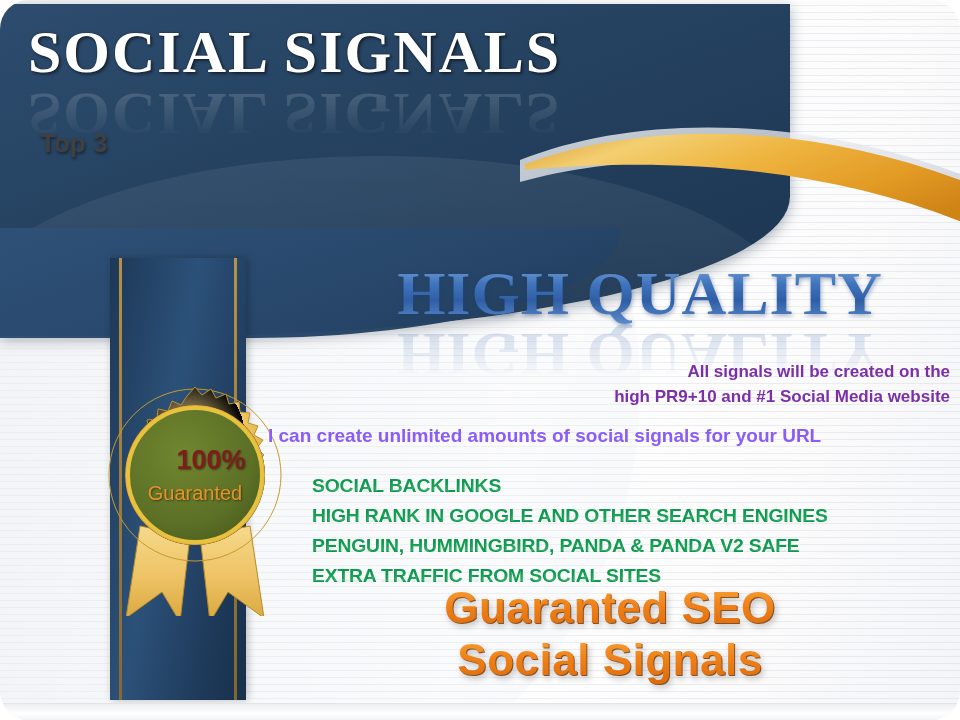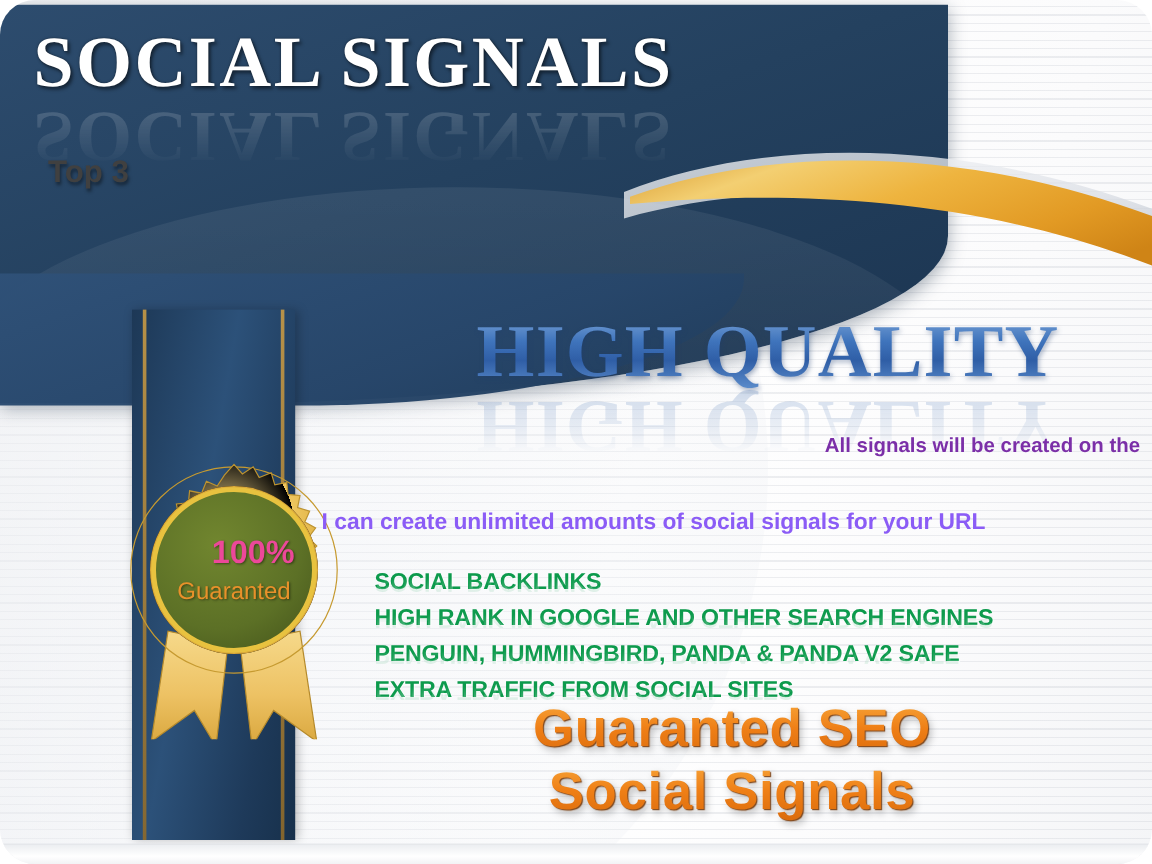--- a/index.html
+++ b/index.html
@@ -102,21 +102,21 @@
 
   
   .seal{position:absolute;left:106px;top:386px;width:178px;height:230px;}
   .seal svg{display:block;}
   .seal-text{
     position:absolute;left:0;top:0;width:178px;height:178px;
     display:flex;flex-direction:column;align-items:center;justify-content:center;
     pointer-events:none;
   }
   .seal-pct{
-    font-size:27px;font-weight:bold;color:#ec4899;line-height:1;
+    font-size:27px;font-weight:bold;color:#7f1d1d;line-height:1;
     text-shadow:1px 1px 2px rgba(0,0,0,.45);
     margin-left:32px;
   }
   .seal-guar{
     font-size:20px;font-weight:normal;color:#e8912a;line-height:1;margin-top:9px;
     text-shadow:1px 1px 2px rgba(0,0,0,.45);
   }
 
   
   .hq-wrap{position:absolute;left:330px;top:262px;width:620px;text-align:center;}
@@ -264,20 +264,21 @@
     </div>
   </div>
 
   <div class="hq-wrap">
     <div class="hq">HIGH QUALITY</div>
     <div class="hq-reflection">HIGH QUALITY</div>
   </div>
 
   <div class="purple-block">
     <div>All signals will be created on the</div>
+    <div>high PR9+10 and #1 Social Media website</div>
   </div>
 
   <div class="red-line">I can create unlimited amounts of social signals for your URL</div>
 
   <div class="green-list">
     <div class="green-item" data-echo="SOCIAL BACKLINKS">SOCIAL BACKLINKS</div>
     <div class="green-item" data-echo="HIGH RANK IN GOOGLE AND OTHER SEARCH ENGINES">HIGH RANK IN GOOGLE AND OTHER SEARCH ENGINES</div>
     <div class="green-item" data-echo="PENGUIN, HUMMINGBIRD, PANDA &amp; PANDA V2 SAFE">PENGUIN, HUMMINGBIRD, PANDA &amp; PANDA V2 SAFE</div>
     <div class="green-item" data-echo="EXTRA TRAFFIC FROM SOCIAL SITES">EXTRA TRAFFIC FROM SOCIAL SITES</div>
   </div>

